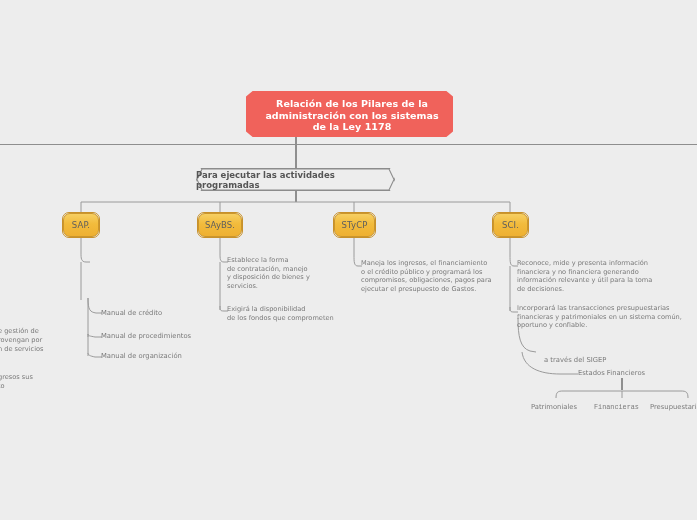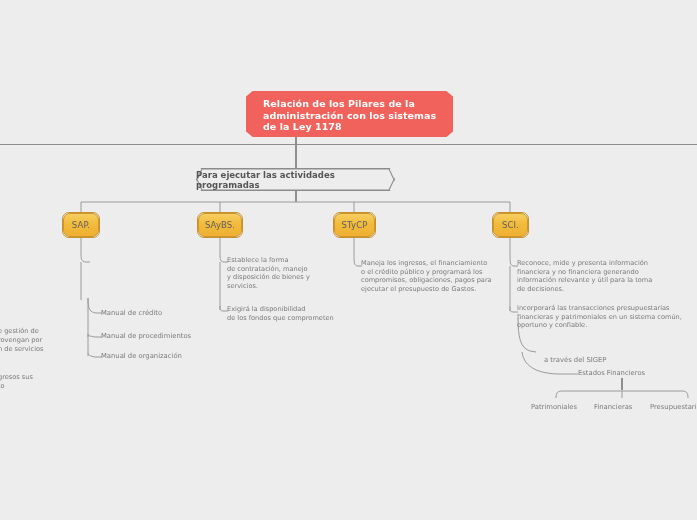--- a/index.html
+++ b/index.html
@@ -29,20 +29,21 @@
     pointer-events: none;
   }
 
   
   .root-node {
     position: absolute;
     left: 246px;
     top: 91px;
     width: 207px;
     height: 46px;
+    text-align: center;
   }
   .root-shape {
     position: absolute;
     inset: 0;
     background: #f0625b;
     -webkit-clip-path: polygon(0 12%, 3.2% 0, 96.8% 0, 100% 12%, 100% 88%, 96.8% 100%, 3.2% 100%, 0 88%);
     clip-path: polygon(0 12%, 3.2% 0, 96.8% 0, 100% 12%, 100% 88%, 96.8% 100%, 3.2% 100%, 0 88%);
   }
   .root-label {
     position: absolute;
@@ -258,21 +259,21 @@
 de decisiones.</div>
   <div class="leaf" style="left:517px; top:304px; width:168px;">Incorporará las transacciones presupuestarias
 financieras y patrimoniales en un sistema común,
 oportuno y confiable.</div>
 
   <div class="leaf-term" style="left:536px; top:356px;padding-left:8px;">a través del SIGEP</div>
 
   <div class="leaf-term" style="left:578px; top:369px;">Estados Financieros</div>
 
   <div class="leaf-term" style="left:531px; top:403px;">Patrimoniales</div>
-  <div class="leaf-term" style="left:594px; top:403px;">Financieras</div>
+  <div class="leaf-term" style="left:594px; top:403px;font-family:Liberation Mono, monospace;">Financieras</div>
   <div class="leaf-term" style="left:650px; top:403px;">Presupuestarias</div>
 
   <div class="leaf clipped" style="left:-2px; top:327px; width:60px;">e gestión de</div>
   <div class="leaf clipped" style="left:-2px; top:336px; width:60px;">rovengan por</div>
   <div class="leaf clipped" style="left:-2px; top:345px; width:62px;">n de servicios</div>
   <div class="leaf clipped" style="left:-2px; top:373px; width:60px;">gresos sus</div>
   <div class="leaf clipped" style="left:-2px; top:382px; width:60px;">to</div>
 
 </div>
 

